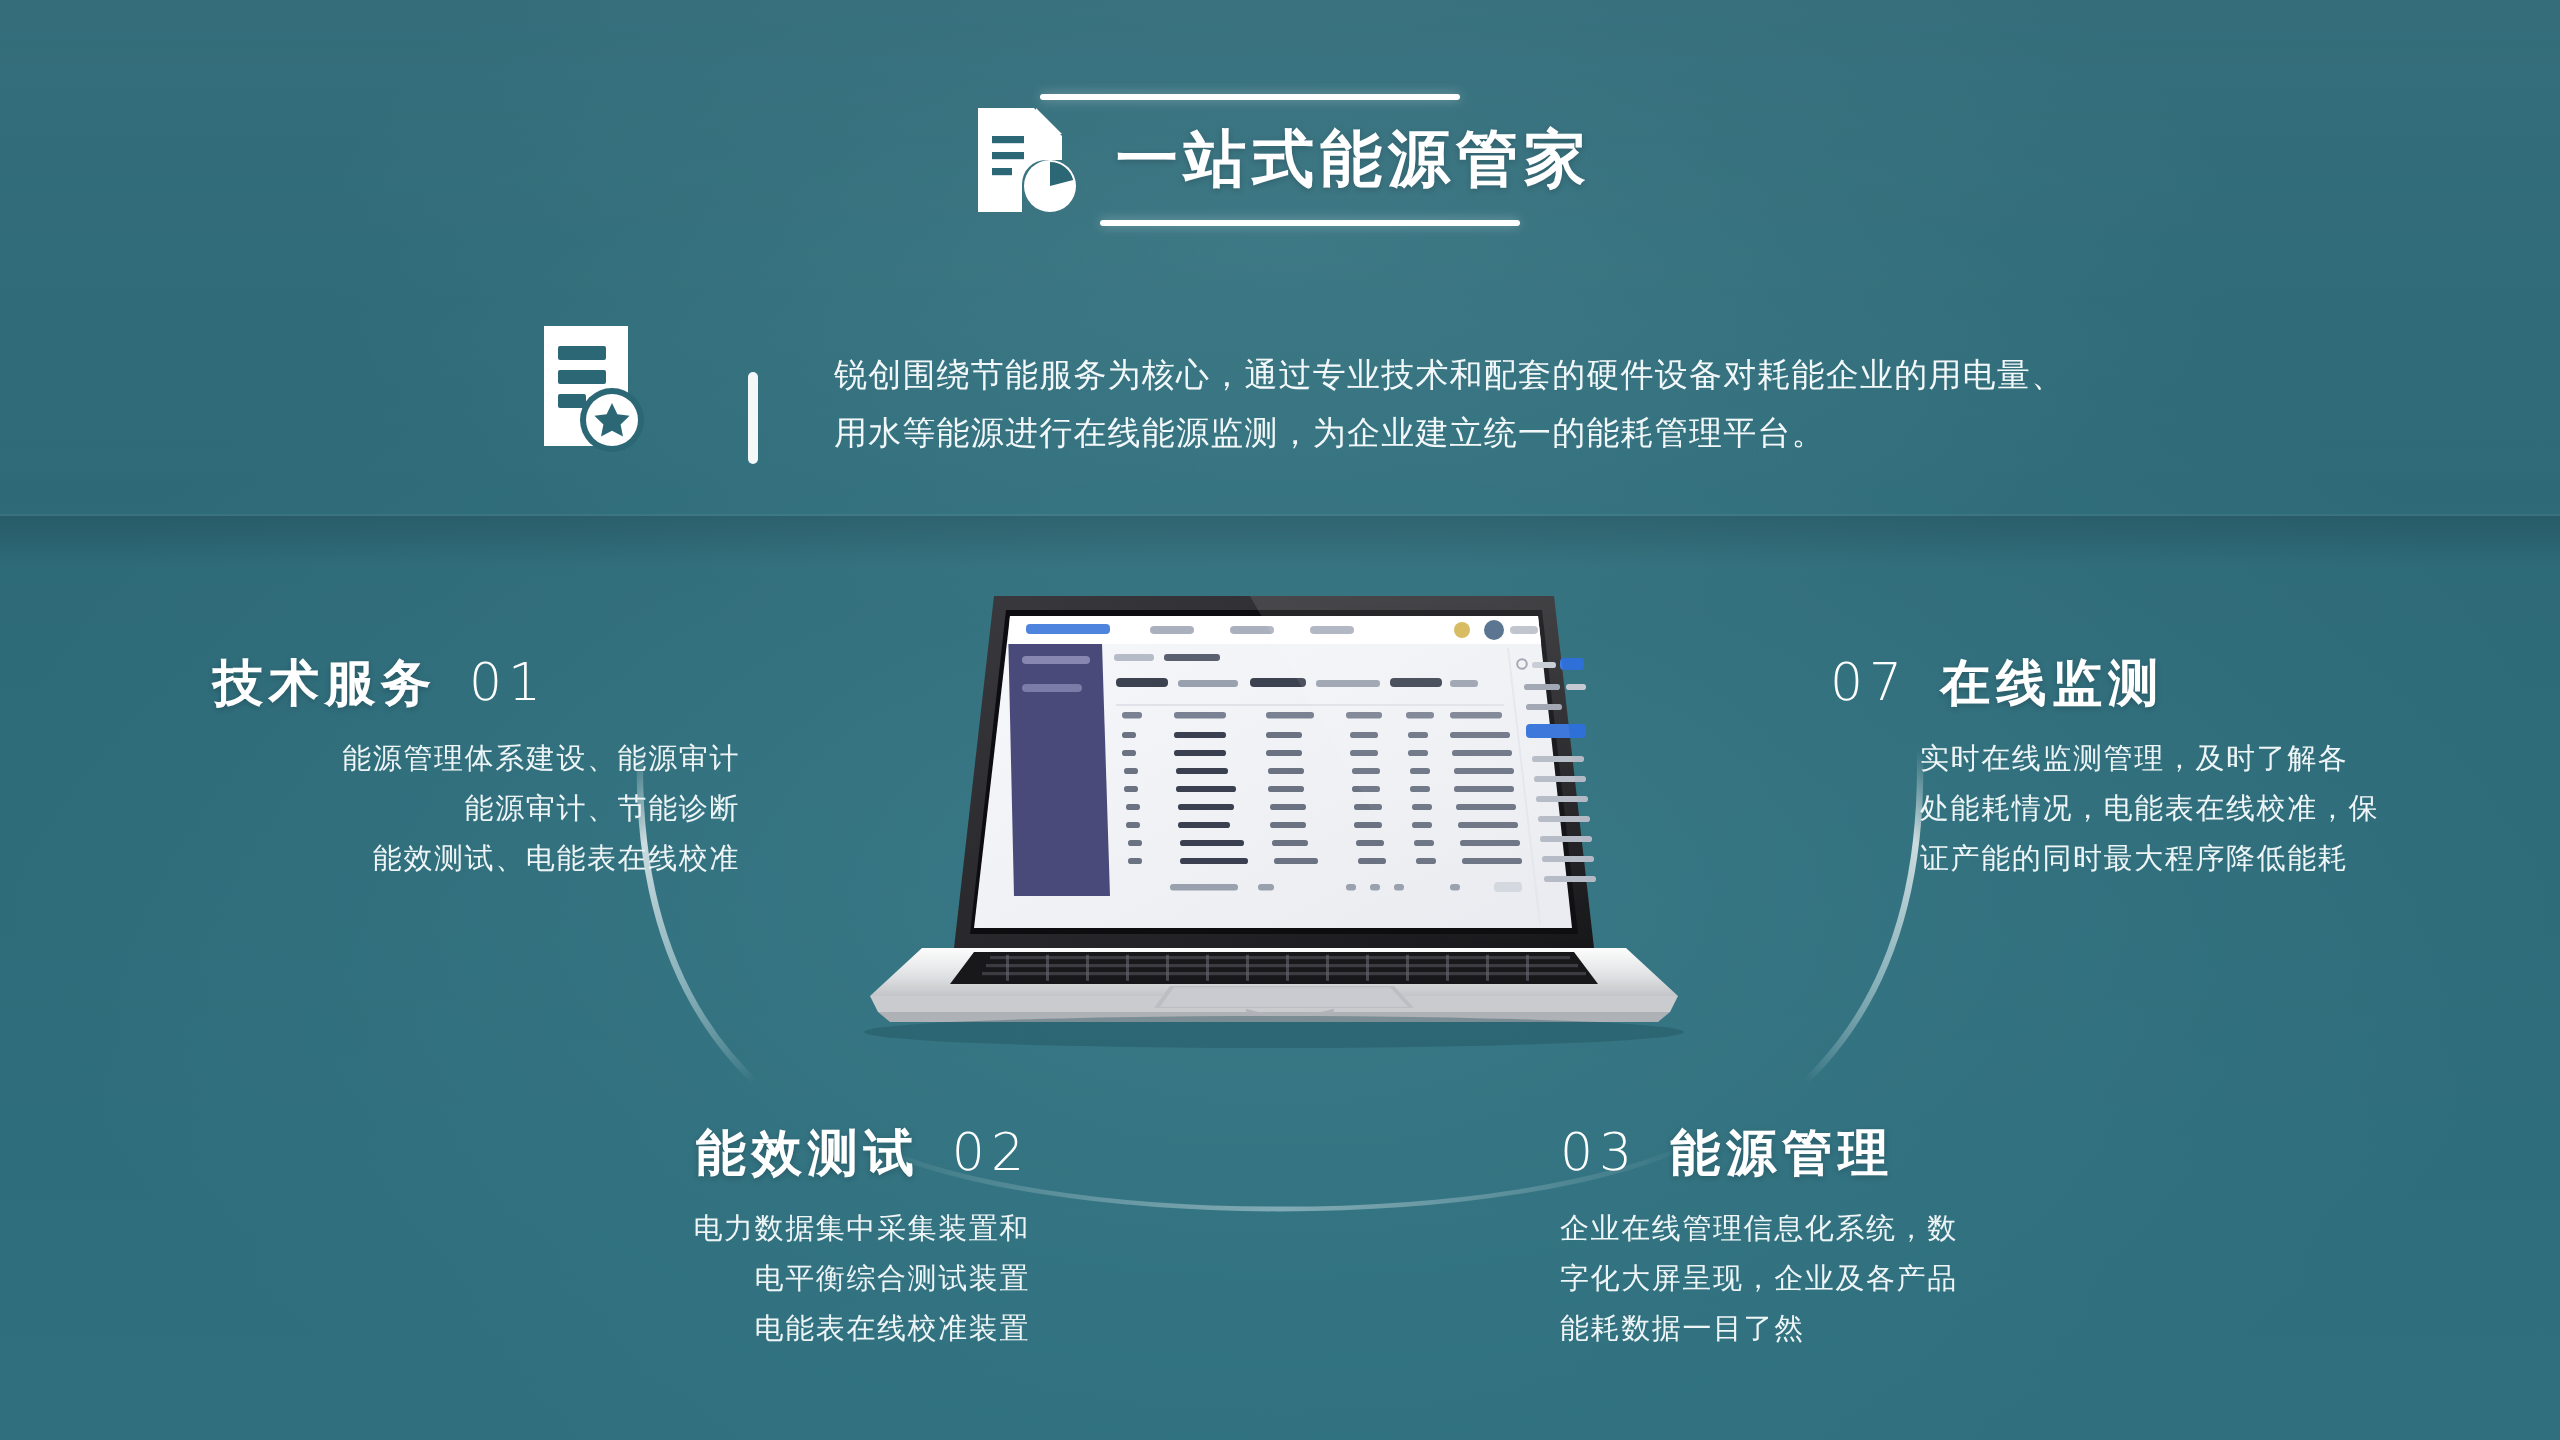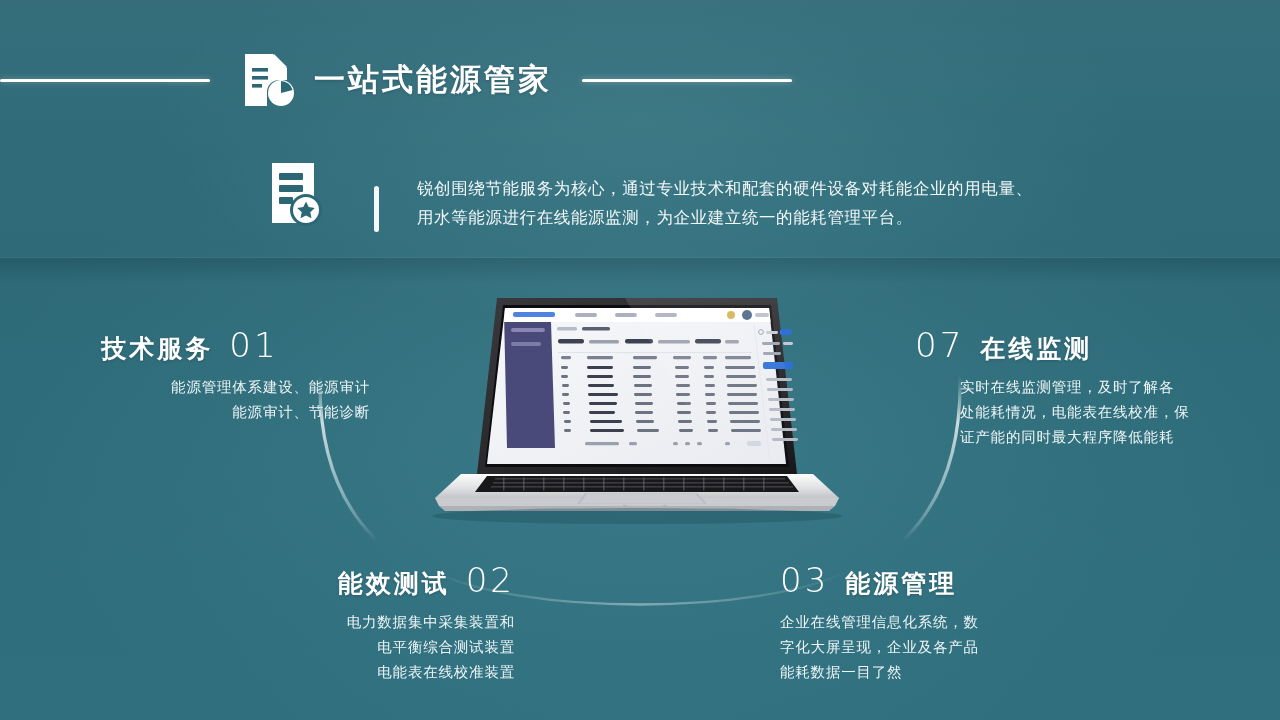--- a/index.html
+++ b/index.html
@@ -20,21 +20,21 @@
     background:linear-gradient(180deg, rgba(255,255,255,.045) 0%, rgba(255,255,255,.015) 60%, rgba(255,255,255,0) 100%);
   }
   .band-edge{position:absolute;left:0;top:258px;width:1280px;height:26px;
     background:linear-gradient(180deg, rgba(0,0,0,.14) 0%, rgba(0,0,0,0) 100%);
     pointer-events:none;}
   .band-edge-line{position:absolute;left:0;top:257px;width:1280px;height:1px;
     background:rgba(255,255,255,.06);}
 
   
   .header{position:absolute;left:0;top:46px;width:1280px;height:68px;
-    display:flex;align-items:center;gap:0;}
+    display:flex;align-items:center;justify-content:center;gap:0;flex-direction:column;}
   .rule{height:3px;background:#ffffff;border-radius:2px;
     box-shadow:0 0 6px rgba(255,255,255,.35);}
   .rule.left{width:210px;margin-right:30px;}
   .rule.right{width:210px;margin-left:30px;}
   .header-mid{display:flex;align-items:center;gap:18px;}
   .doc-pie-icon{width:56px;height:60px;position:relative;display:block;}
   .title-text{color:#ffffff;font-size:31px;font-weight:bold;letter-spacing:3px;
     white-space:nowrap;text-shadow:0 1px 3px rgba(0,0,0,.18);}
 
   
@@ -50,21 +50,21 @@
   .arcs{position:absolute;left:0;top:280px;width:1280px;height:380px;pointer-events:none;}
 
   
   .laptop{position:absolute;left:425px;top:296px;width:430px;height:235px;}
 
   
   .feat{position:absolute;}
   .feat .head{display:flex;align-items:baseline;gap:16px;white-space:nowrap;}
   .feat .name{color:#ffffff;font-size:25px;font-weight:bold;letter-spacing:3px;
     text-shadow:0 1px 3px rgba(0,0,0,.2);}
-  .feat .num{color:#ffffff;font-size:34px;letter-spacing:3px;font-weight:300;
+  .feat .num{color:#ffffff;font-size:26px;letter-spacing:3px;font-weight:300;
     font-family:"DejaVu Sans",sans-serif;}
   .feat .body{color:#eef5f6;font-size:14.5px;line-height:25px;letter-spacing:.8px;margin-top:10px;}
   .feat .body div{white-space:nowrap;}
 
   .f01{left:10px;top:325px;width:360px;text-align:right;}
   .f01 .head{justify-content:center;}
   .f02{left:170px;top:560px;width:345px;text-align:right;}
   .f02 .head{justify-content:flex-end;}
   .f03{left:780px;top:560px;width:360px;text-align:left;}
   .f03 .head{justify-content:flex-start;}
@@ -346,20 +346,21 @@
   </div>
 
   <div class="feat f01">
     <div class="head">
       <span class="name">技术服务</span>
       <span class="num">01</span>
     </div>
     <div class="body">
       <div>能源管理体系建设、能源审计</div>
       <div>能源审计、节能诊断</div>
+      <div>能效测试、电能表在线校准</div>
     </div>
   </div>
 
   <div class="feat f02">
     <div class="head">
       <span class="name">能效测试</span>
       <span class="num">02</span>
     </div>
     <div class="body">
       <div>电力数据集中采集装置和</div>

